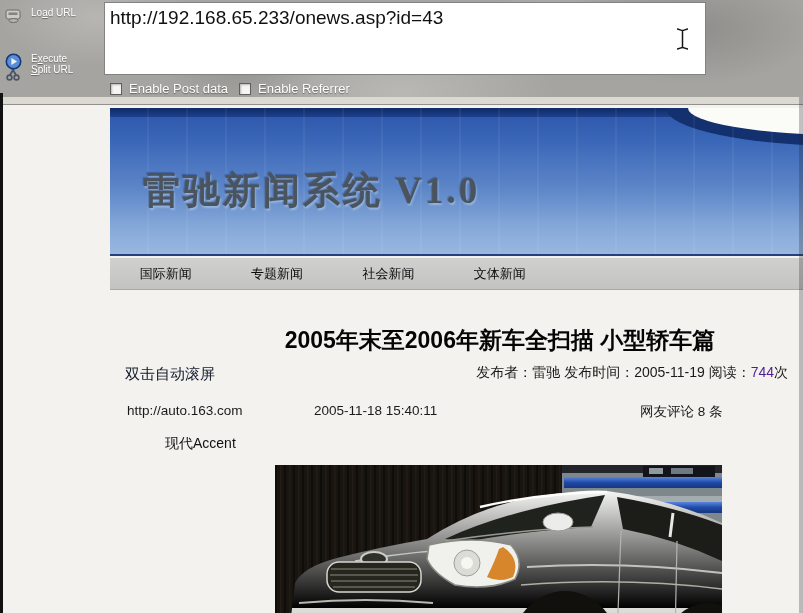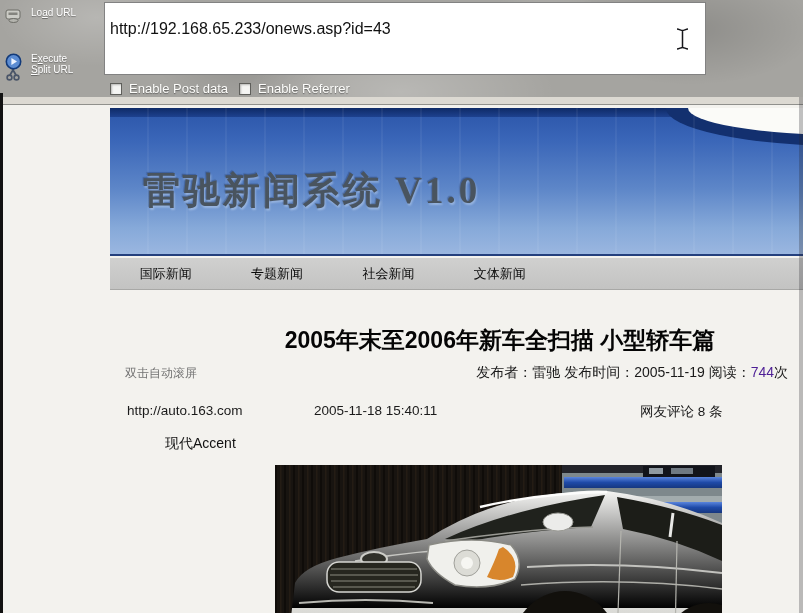--- a/index.html
+++ b/index.html
@@ -25,22 +25,22 @@
     text-shadow:0 1px 1px rgba(60,60,60,0.55); white-space:nowrap;
   }
   .u { text-decoration:underline; }
   #btn-load  { top:6px; }
   #btn-split { top:16px;margin-top:47px; }
   #btn-exec  { top:52px; }
 
   .url-box {
     position:absolute; left:104px; top:2px; width:602px; height:73px;
     background:#fff; border:1px solid #828282; resize:none; overflow:hidden;
-    font-family:"Liberation Sans", sans-serif; font-size:16px; color:#111;
-    padding:18px 5px; line-height:16px; outline:none;
+    font-family:"Liberation Sans", sans-serif; font-size:19px; color:#111;
+    padding:7px 5px; line-height:16px; outline:none;
   }
   .ibeam { position:absolute; left:676px; top:27px; width:13px; height:24px; pointer-events:none; }
 
   .cb-group { position:absolute; height:16px; }
   #cb-post { left:110px; top:81px; }
   #cb-ref  { left:239px; top:81px; }
   .cb-box {
     position:absolute; left:0; top:2px; width:12px; height:12px;
     background:#f5f5f3; border:1px solid #5f5f5b; box-shadow:inset 1px 1px 2px rgba(0,0,0,0.25);
   }
@@ -78,21 +78,21 @@
 
   
   .nav { position:absolute; left:110px; top:153px; width:780px; height:32px; display:flex;
          background:linear-gradient(#d0d0cf,#c3c3c2); border-bottom:1px solid #a8a8a6; }
   .nav-item { width:111.4px; text-align:center; line-height:32px; font-size:13px;
               color:#0a0a0a; cursor:pointer; white-space:nowrap; }
 
   
   .article-title { position:absolute; left:110px; top:220px; width:780px; text-align:center;
                    font-size:23px; font-weight:bold; color:#050505; white-space:nowrap; }
-  .meta-left  { position:absolute; left:125px; top:260px; font-size:12px; color:#737373; }
+  .meta-left  { position:absolute; left:125px; top:260px; font-size:15px; color:#0f172a; }
   .meta-right { position:absolute; left:110px; top:259px; width:678px; text-align:right;
                 font-size:14px; color:#1a1a1a; white-space:nowrap; }
   .read-count { color:#4c1d95; }
   .source-row { position:absolute; left:0; top:298px; width:803px; height:18px;
                 font-size:13.5px; color:#1a1a1a; }
   .source-row span { position:absolute; top:0; white-space:nowrap; }
   .src-url      { left:127px; }
   .src-datetime { left:314px; }
   .src-source   { left:452px; }
   .src-comments { left:640px; }

